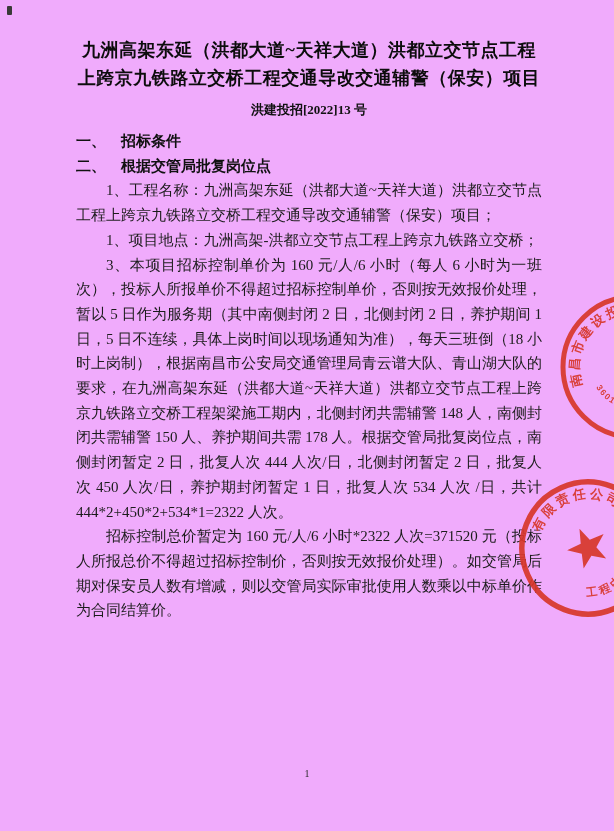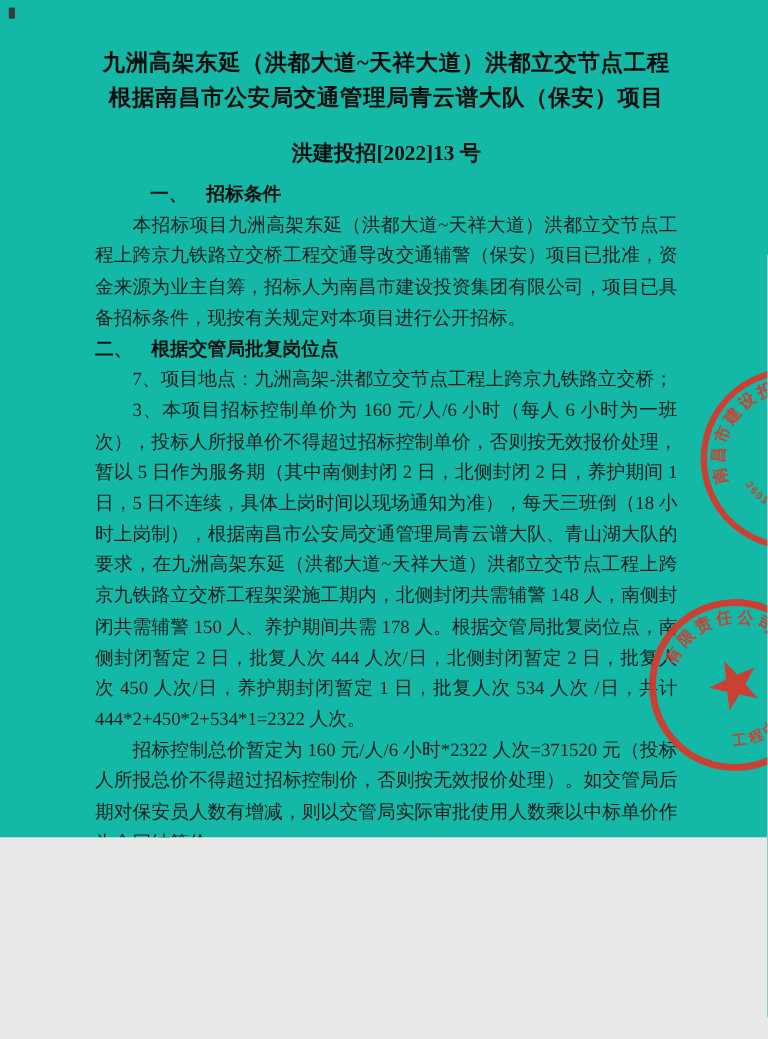--- a/index.html
+++ b/index.html
@@ -1,21 +1,21 @@
 <!DOCTYPE html>
 <html><head>
 <meta charset="utf-8">
 <style>
   * { margin: 0; padding: 0; box-sizing: border-box; }
   html, body { background: #e8e8e8; }
   .page {
     position: relative;
     width: 614px;
-    height: 670px;
-    background: #14b8a6;
+    height: 831px;
+    background: #f0abfc;
     overflow: hidden;
     font-family: "Liberation Serif", "DejaVu Serif", serif;
     margin: 0 auto;
   }
   .scan-mark {
     position: absolute;
     left: 7px; top: 6px;
     width: 5px; height: 9px;
     background: #3a3a38;
     border-radius: 1px;
@@ -31,31 +31,31 @@
     font-weight: bold;
     color: #0d0d0d;
     text-align: center;
     line-height: 27.5px;
     letter-spacing: 0.5px;
   }
   .title-line { display: block; }
   .doc-number {
     text-align: center;
     font-weight: bold;
-    font-size: 17px;
+    font-size: 13px;
     color: #111;
-    margin-top: 19px;
+    margin-top: 9px;
   }
   .section-heading {
     font-size: 15px;
     font-weight: bold;
     color: #111;
     line-height: 24.7px;
   }
-  .section-heading.first { margin-top: 10px; margin-left: 44px; }
+  .section-heading.first { margin-top: 10px; }
   .doc p {
     font-size: 15px;
     line-height: 24.7px;
     text-indent: 2em;
     text-align: justify;
     color: #1c1c1c;
   }
   .page-number {
     position: absolute;
     left: 0; right: 0;
@@ -84,33 +84,33 @@
 <body>
 
 <div class="page">
 
   <div class="scan-mark"></div>
 
   <div class="doc">
 
     <div class="title">
       <span class="title-line">九洲高架东延（洪都大道~天祥大道）洪都立交节点工程</span>
-      <span class="title-line">根据南昌市公安局交通管理局青云谱大队（保安）项目</span>
+      <span class="title-line">上跨京九铁路立交桥工程交通导改交通辅警（保安）项目</span>
     </div>
 
     <div class="doc-number">洪建投招[2022]13 号</div>
 
     <div class="section">
       <div class="section-heading first">一、　招标条件</div>
-      <p>本招标项目九洲高架东延（洪都大道~天祥大道）洪都立交节点工程上跨京九铁路立交桥工程交通导改交通辅警（保安）项目已批准，资金来源为业主自筹，招标人为南昌市建设投资集团有限公司，项目已具备招标条件，现按有关规定对本项目进行公开招标。</p>
     </div>
 
     <div class="section">
       <div class="section-heading">二、　根据交管局批复岗位点</div>
-      <p>7、项目地点：九洲高架-洪都立交节点工程上跨京九铁路立交桥；</p>
+      <p>1、工程名称：九洲高架东延（洪都大道~天祥大道）洪都立交节点工程上跨京九铁路立交桥工程交通导改交通辅警（保安）项目；</p>
+      <p>1、项目地点：九洲高架-洪都立交节点工程上跨京九铁路立交桥；</p>
       <p>3、本项目招标控制单价为 160 元/人/6 小时（每人 6 小时为一班次），投标人所报单价不得超过招标控制单价，否则按无效报价处理，暂以 5 日作为服务期（其中南侧封闭 2 日，北侧封闭 2 日，养护期间 1 日，5 日不连续，具体上岗时间以现场通知为准），每天三班倒（18 小时上岗制），根据南昌市公安局交通管理局青云谱大队、青山湖大队的要求，在九洲高架东延（洪都大道~天祥大道）洪都立交节点工程上跨京九铁路立交桥工程架梁施工期内，北侧封闭共需辅警 148 人，南侧封闭共需辅警 150 人、养护期间共需 178 人。根据交管局批复岗位点，南侧封闭暂定 2 日，批复人次 444 人次/日，北侧封闭暂定 2 日，批复人次 450 人次/日，养护期封闭暂定 1 日，批复人次 534 人次 /日，共计 444*2+450*2+534*1=2322 人次。</p>
       <p>招标控制总价暂定为 160 元/人/6 小时*2322 人次=371520 元（投标人所报总价不得超过招标控制价，否则按无效报价处理）。如交管局后期对保安员人数有增减，则以交管局实际审批使用人数乘以中标单价作为合同结算价。</p>
     </div>
 
   </div>
 
   <svg id="seal-upper" class="seal" viewBox="0 0 164 164">
     <defs>
       <path id="up-ring-arc" d="M 35.2 109 A 54 54 0 1 1 128.8 109" fill="none"></path>
       <path id="up-code-arc" d="M 40 82 A 42 42 0 0 0 124 82" fill="none"></path>

